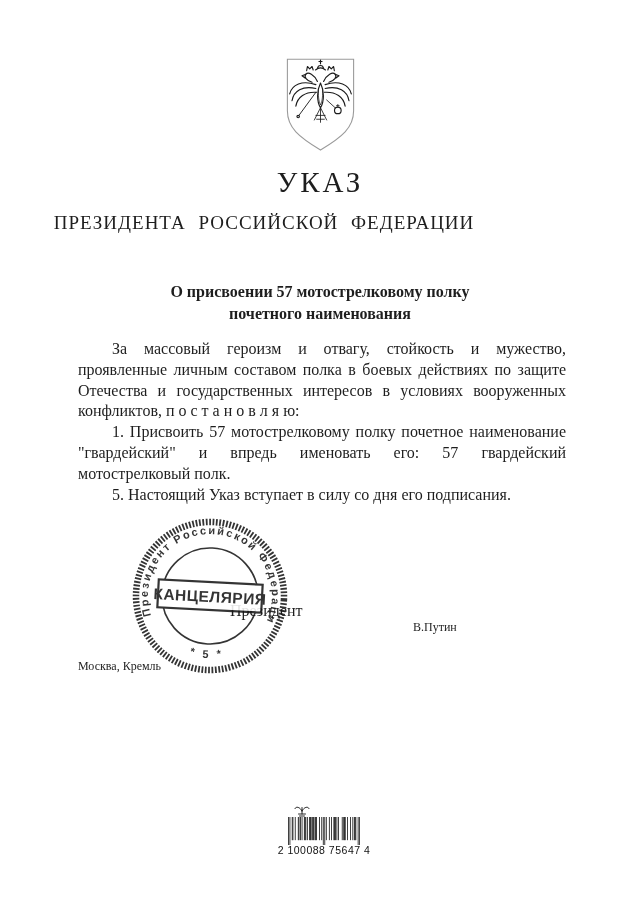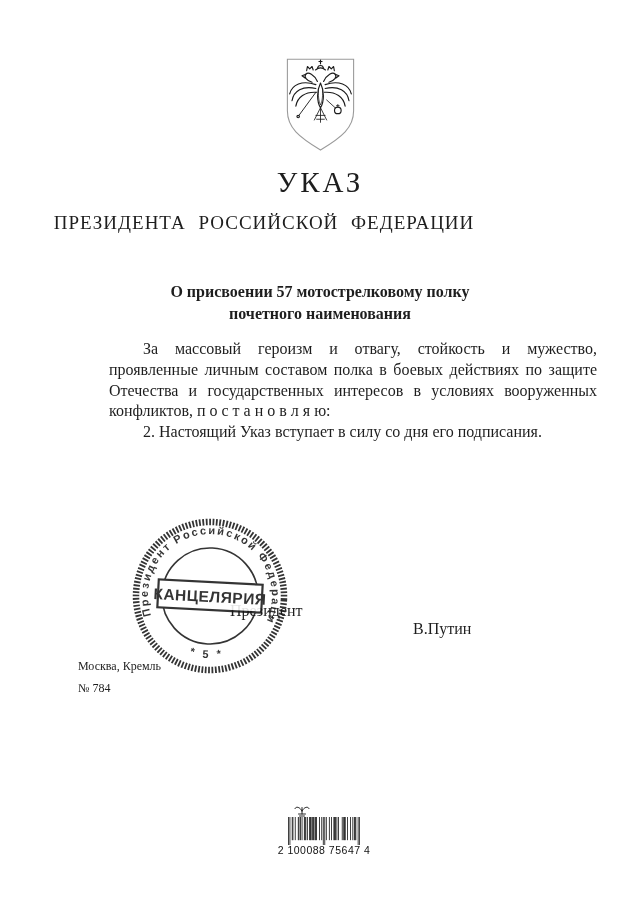--- a/index.html
+++ b/index.html
@@ -30,21 +30,21 @@
 
   
   .doc-title {
     left: 0; top: 281px; width: 640px;
     text-align: center; font-weight: 700; font-size: 16px; line-height: 22px;
   }
 
   
   .body-text {
     left: 78px; top: 339px; width: 488px;
-    font-size: 16px; line-height: 20.8px; text-align: justify; margin-left: 31px;
+    font-size: 16px; line-height: 20.8px; text-align: justify;
   }
   .body-text p { text-indent: 34px; }
 
   
   .stamp {
     left: 130px; top: 516px; width: 160px; height: 160px;
     opacity: 0.87; z-index: 3;
   }
   .stamp-ring-text {
     font-family: "Liberation Sans", "DejaVu Sans", sans-serif;
@@ -58,21 +58,21 @@
   }
   .stamp-center-text {
     font-family: "Liberation Sans", "DejaVu Sans", sans-serif;
     font-weight: 700; font-size: 15.5px; letter-spacing: 0.5px;
     fill: #161616;
   }
 
   
   .sig { left: 230px; top: 601px; font-size: 16px; line-height: 19.5px; z-index: 2; }
   .sig .sig-line1 { }
-  .sig-name { left: 413px; top: 620px; font-size: 16px; z-index: 2; }
+  .sig-name { left: 413px; top: 620px; font-size: 12px; z-index: 2; }
 
   
   .footer-block { left: 78px; top: 656px; font-size: 12px; line-height: 21.5px; }
 
   
   .mini-eagle { left: 292px; top: 805px; width: 20px; height: 12px; }
   .barcode-bars { left: 288px; top: 817px; width: 72px; height: 28px; color: #111; }
   .barcode-digits {
     left: 276px; top: 844px; width: 96px;
     text-align: center;
@@ -123,21 +123,22 @@
 <div class="abs doc-type">УКАЗ</div>
 <div class="abs issuer">ПРЕЗИДЕНТА РОССИЙСКОЙ ФЕДЕРАЦИИ</div>
 
 <div class="abs doc-title">
   <div>О присвоении 57 мотострелковому полку</div>
   <div>почетного наименования</div>
 </div>
 
 <div class="abs body-text">
   <p>За массовый героизм и отвагу, стойкость и мужество, проявленные личным составом полка в боевых действиях по защите Отечества и государственных интересов в условиях вооруженных конфликтов, п о с т а н о в л я ю:</p>
-  <p>2. Настоящий Указ вступает в силу со дня его подписания.</p>
+  <p>1. Присвоить 57 мотострелковому полку почетное наименование "гвардейский" и впредь именовать его: 57 гвардейский мотострелковый полк.</p>
+  <p>5. Настоящий Указ вступает в силу со дня его подписания.</p>
 </div>
 
 <svg class="abs stamp" viewBox="0 0 160 160">
   <defs>
     <path id="arcTop" d="M 23.8,106.2 A 62,62 0 1 1 136.2,106.2" fill="none"></path>
     <path id="arcBottom" d="M 49,133.7 A 62,62 0 0 0 111,133.7" fill="none"></path>
   </defs>
   <g transform="rotate(3 80 80)">
     <circle cx="80" cy="80" r="74" fill="none" stroke="#161616" stroke-width="6.5" stroke-dasharray="1.8 1.6"></circle>
     <circle cx="80" cy="80" r="48" fill="none" stroke="#161616" stroke-width="1.6"></circle>
@@ -152,21 +153,20 @@
   </g>
 </svg>
 
 <div class="abs sig">
   <div class="sig-line1">Президент</div>
 </div>
 <div class="abs sig-name">В.Путин</div>
 
 <div class="abs footer-block">
   <div>Москва, Кремль</div>
-  <div>№ 784</div>
 </div>
 
 <svg class="abs mini-eagle" viewBox="0 0 20 12">
   <g stroke="#111" fill="none" stroke-width="0.9" stroke-linecap="round">
     <path d="M10,6 C8,2 4,1 3,3.5 M10,6 C12,2 16,1 17,3.5"></path>
     <path d="M10,2.5 V9 M6.5,9 H13.5 M7.5,11 H12.5"></path>
   </g>
 </svg>
 
 <svg class="abs barcode-bars" viewBox="0 0 95 29" preserveAspectRatio="none">

